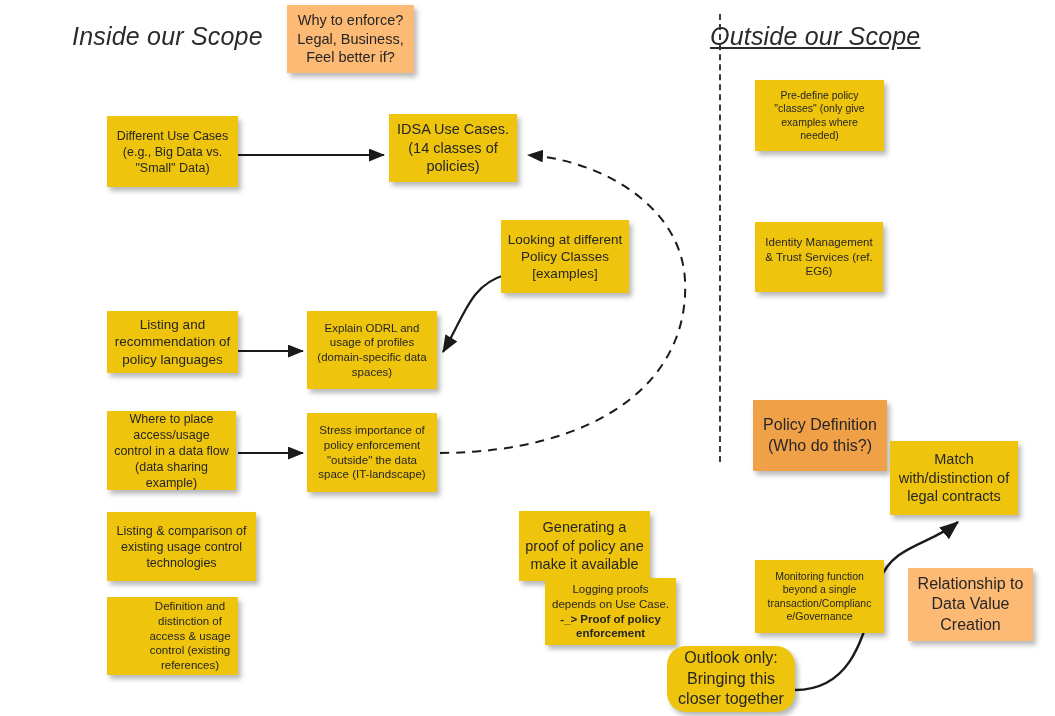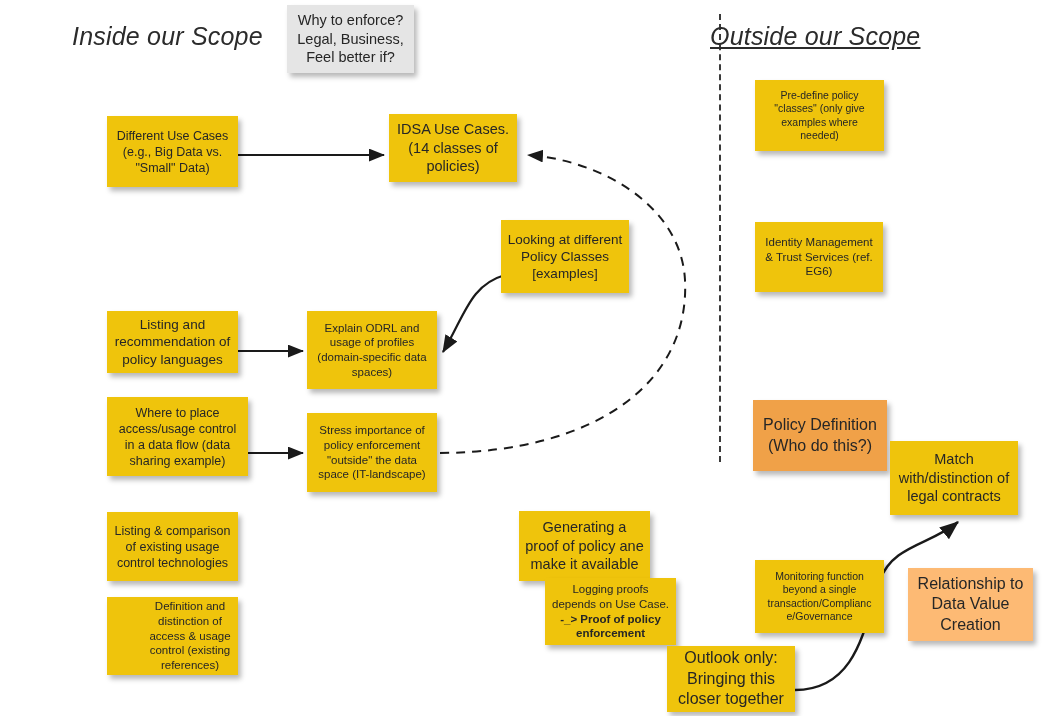--- a/index.html
+++ b/index.html
@@ -34,21 +34,21 @@
     justify-content:center;
     text-align:center;
     color:#262626;
     line-height:1.28;
     padding:4px 6px;
     box-shadow:3px 4px 5px rgba(0,0,0,.28);
   }
   .note span{display:block;width:100%;}
   .yellow{background:#efc40c;}
   .orange{background:#f0a148;}
-  .pink{background:#e5e5e5;}
+  .pink{background:#fdba74;}
   .teal{background:#fdba74;}
 
   .fs15{font-size:14.5px;}
   .fs14{font-size:13.5px;}
   .fs13{font-size:12.5px;}
   .fs12{font-size:11.5px;}
   .fs11{font-size:10.5px;}
   .fs8{font-size:7.6px;line-height:1.5;}
   .fs16{font-size:16px;}
 
@@ -106,46 +106,46 @@
 
   <div class="note yellow fs14" style="left:107px;top:311px;width:131px;height:62px;">
     <span>Listing and recommendation of policy languages</span>
   </div>
 
   <div class="note yellow fs12" style="left:307px;top:311px;width:130px;height:78px;">
     <span>Explain ODRL and usage of profiles (domain-specific data spaces)</span>
   </div>
 
 
-  <div class="note yellow fs13" style="left:107px;top:397px;width:141px;height:79px;align-items:center;">
+  <div class="note yellow fs13" style="left:107px;top:411px;width:129px;height:79px;align-items:center;">
     <span>Where to place access/usage control in a data flow (data sharing example)</span>
   </div>
 
   <div class="note yellow fs12" style="left:307px;top:413px;width:130px;height:79px;">
     <span>Stress importance of policy enforcement "outside" the data space (IT-landscape)</span>
   </div>
 
-  <div class="note yellow fs13" style="left:107px;top:512px;width:131px;height:69px;">
+  <div class="note yellow fs13" style="left:107px;top:512px;width:149px;height:69px;">
     <span>Listing &amp; comparison of existing usage control technologies</span>
   </div>
 
   <div class="note yellow fs12" style="left:107px;top:597px;width:131px;height:78px;padding-left:41px;">
     <span>Definition and distinction of access &amp; usage control (existing references)</span>
   </div>
 
   <div class="note yellow fs15" style="left:519px;top:511px;width:131px;height:70px;">
     <span>Generating a proof of policy ane make it available</span>
   </div>
 
   <div class="note yellow fs12" style="left:545px;top:578px;width:131px;height:67px;flex-direction:column;">
     <span>Logging proofs depends on Use Case.</span>
     <span class="b">-_&gt; Proof of policy enforcement</span>
   </div>
 
-  <div class="note yellow fs16" style="left:667px;top:646px;width:128px;height:66px;">
+  <div class="note yellow fs16" style="left:667px;top:646px;width:128px;height:66px;border-radius:19px;">
     <span>Outlook only: Bringing this closer together</span>
   </div>
 
   <div class="note yellow fs11" style="left:755px;top:80px;width:129px;height:71px;">
     <span>Pre-define policy "classes" (only give examples where needed)</span>
   </div>
 
   <div class="note yellow fs12" style="left:755px;top:222px;width:128px;height:70px;">
     <span>Identity Management &amp; Trust Services (ref. EG6)</span>
   </div>

